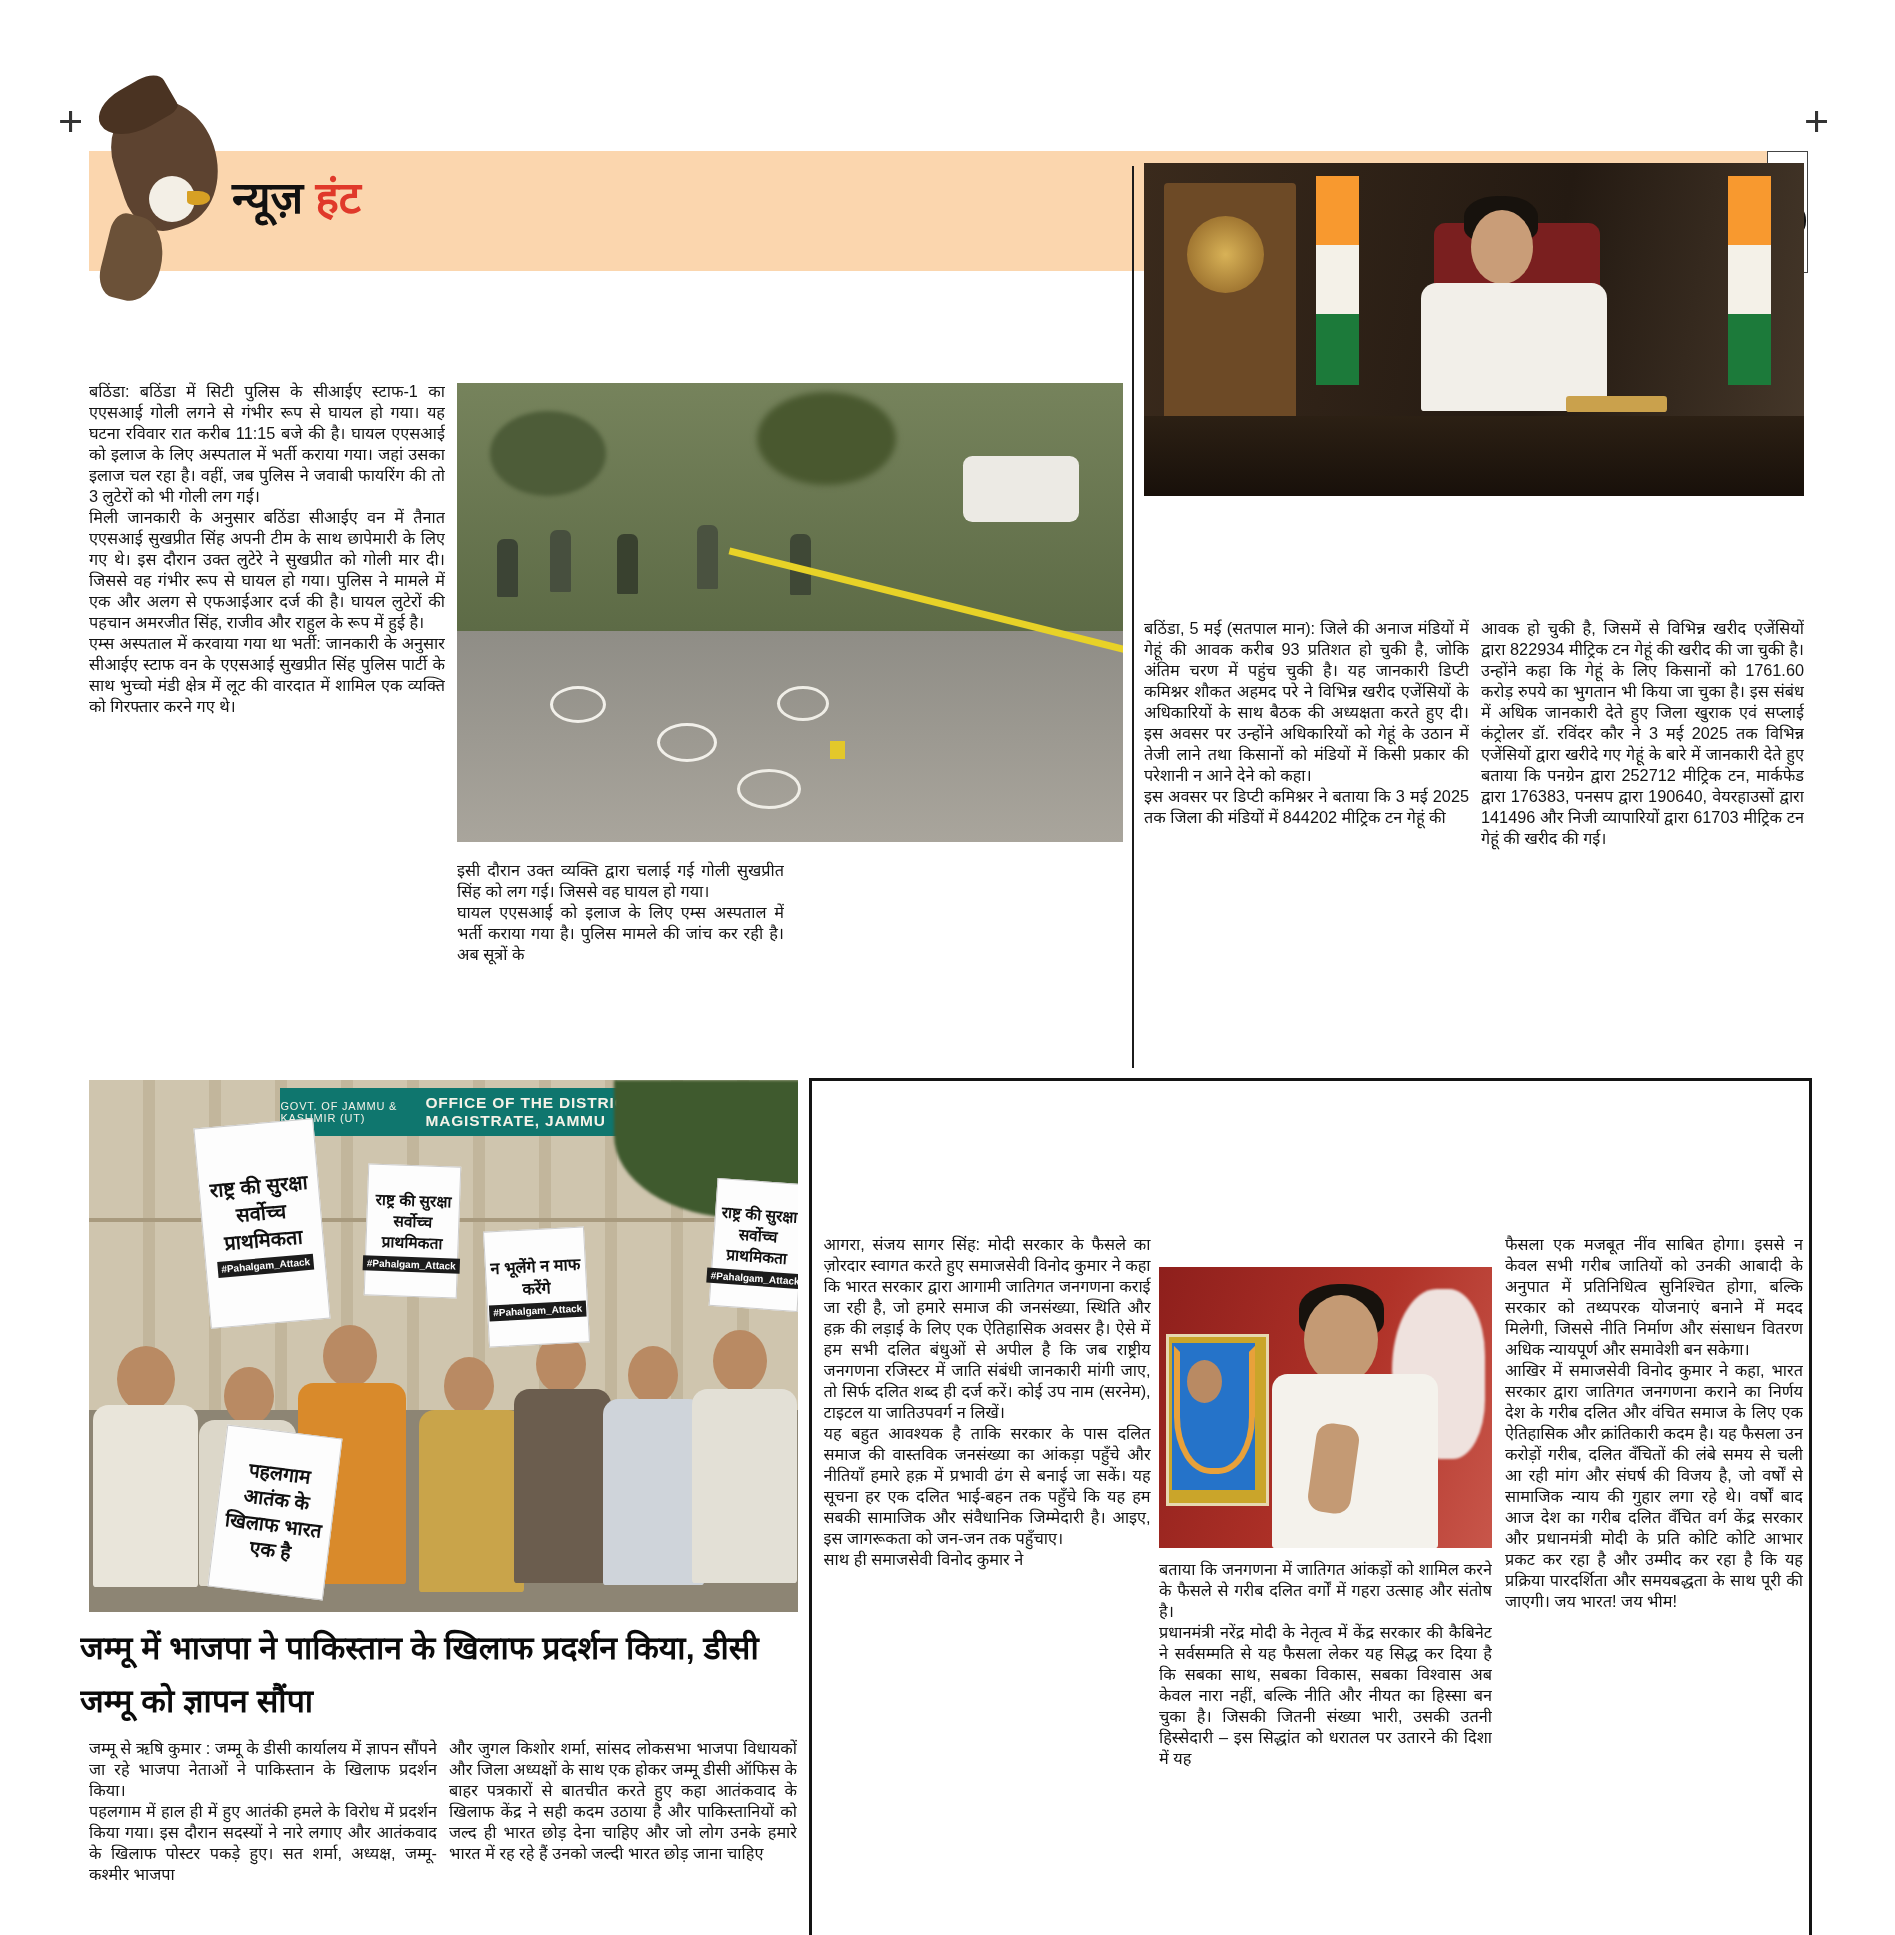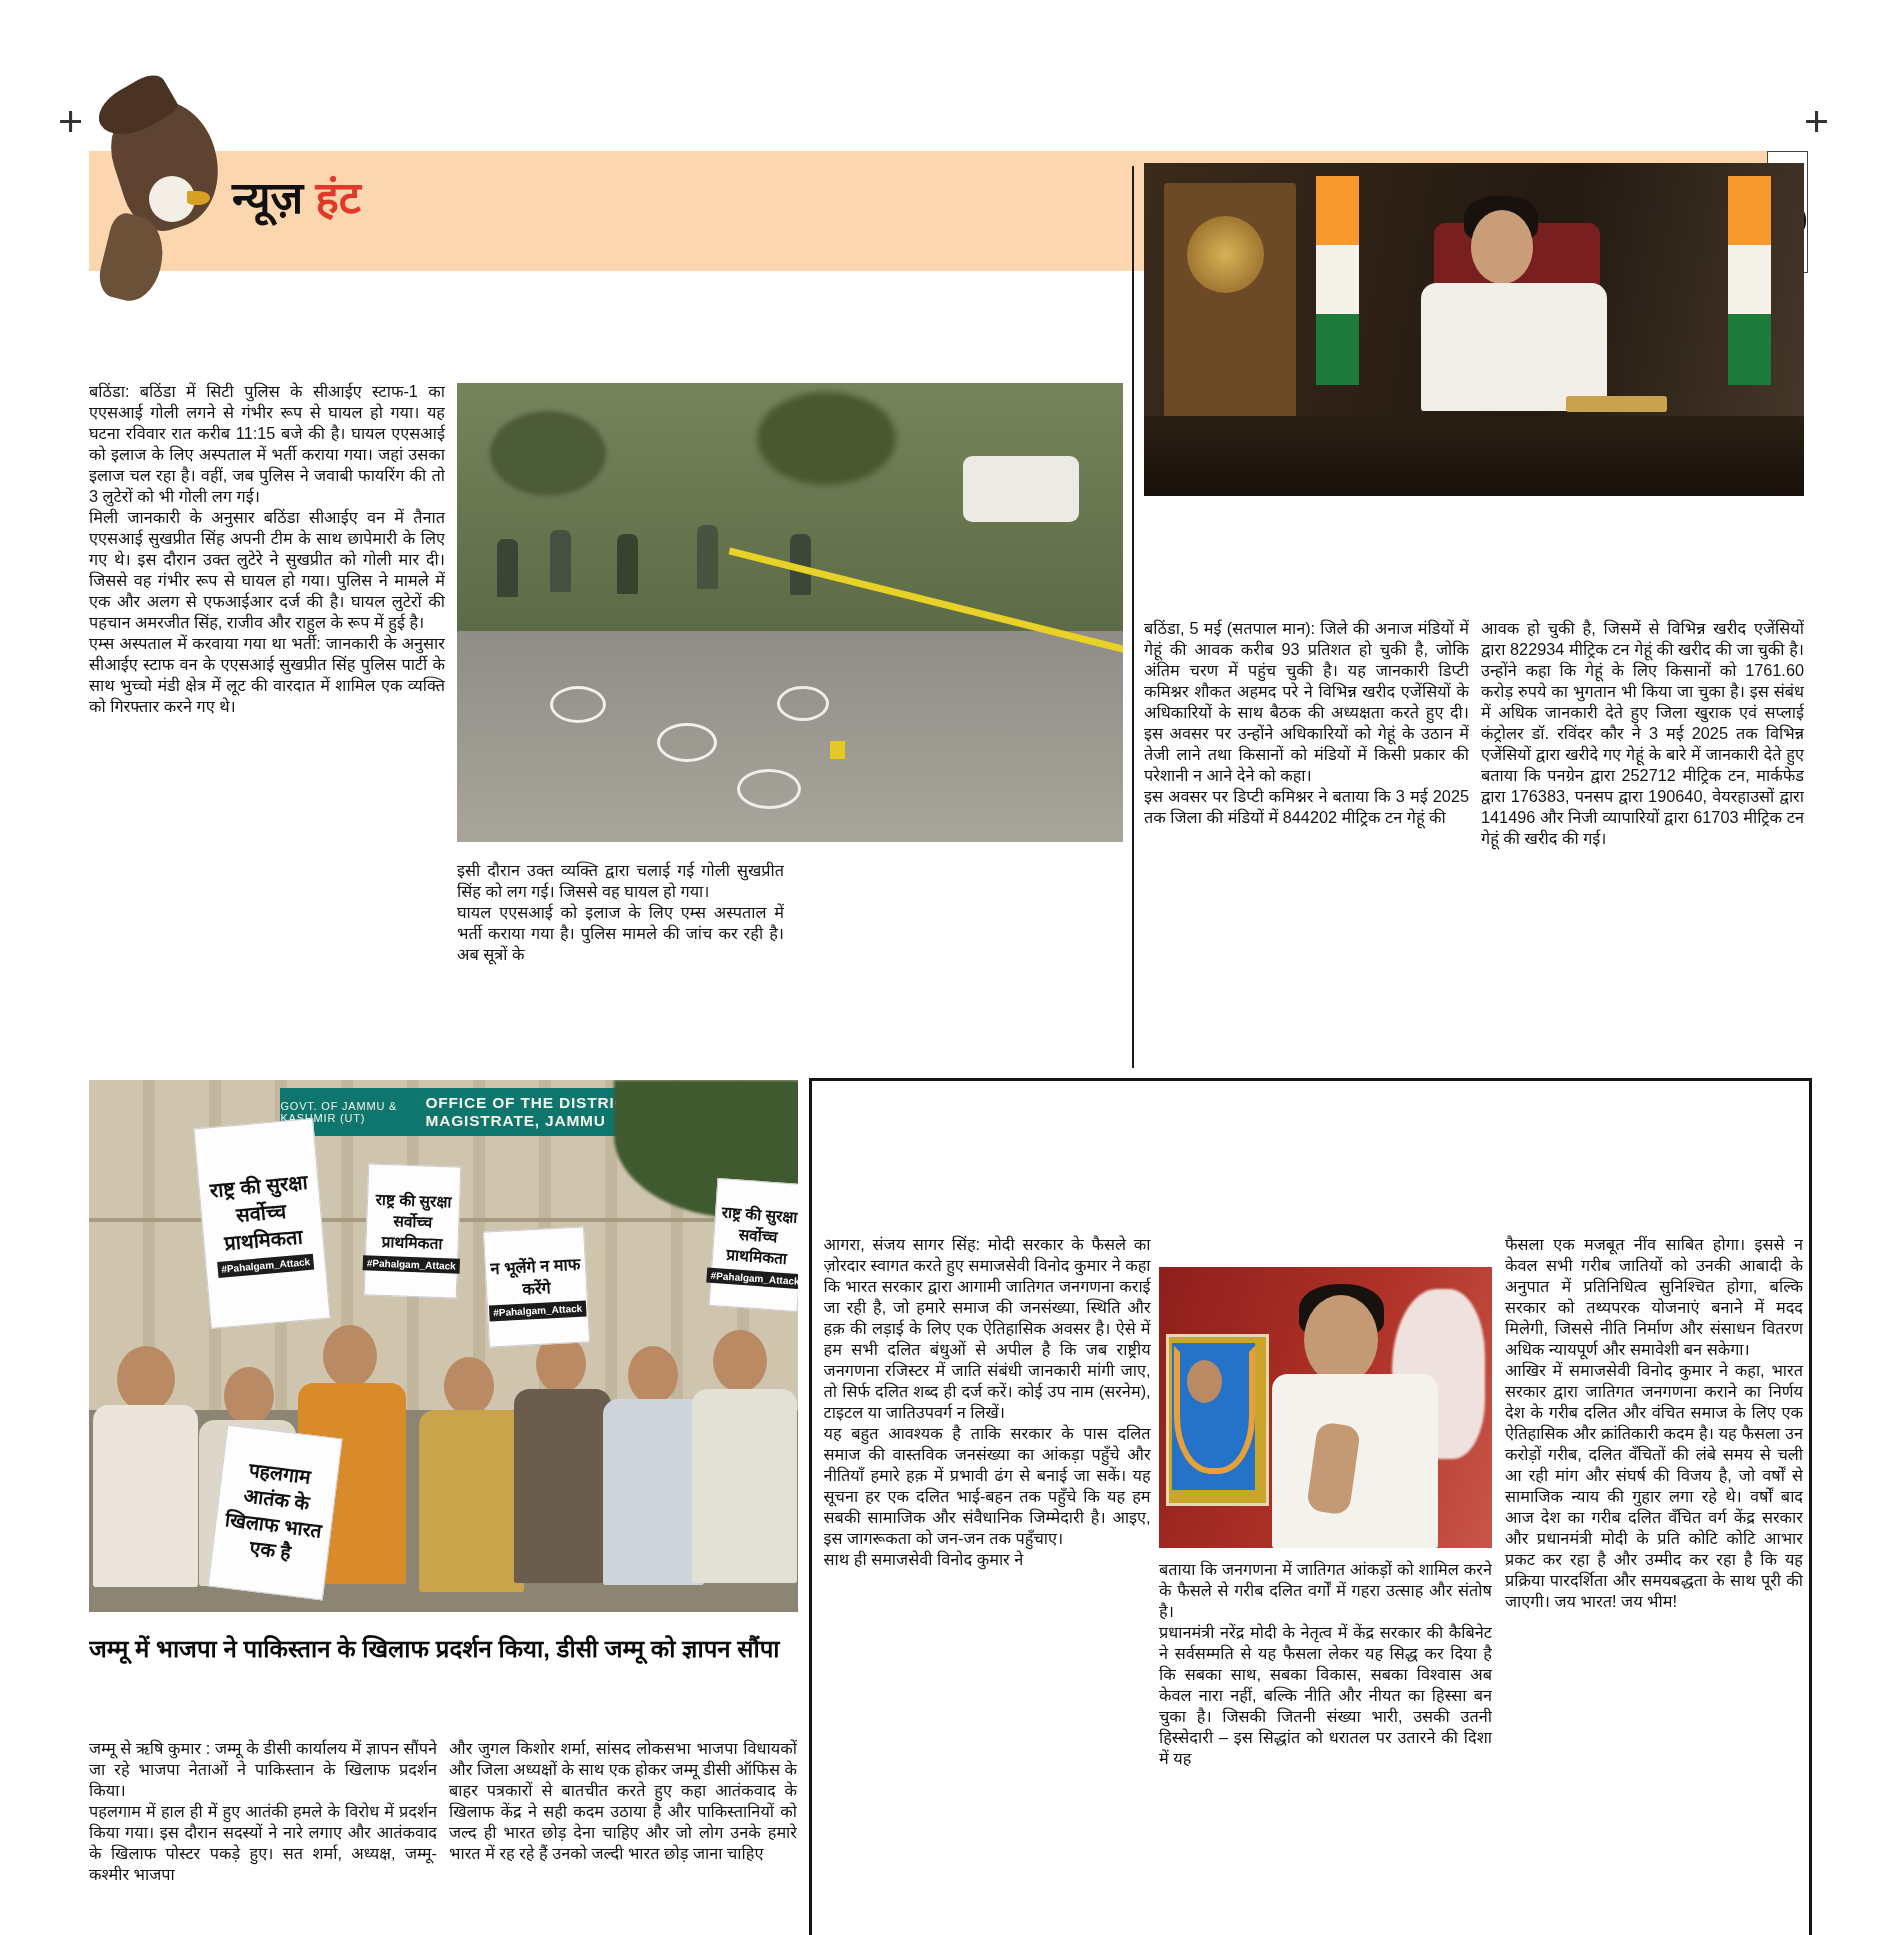--- a/index.html
+++ b/index.html
@@ -124,21 +124,21 @@
       <span class="tag">#Pahalgam_Attack</span>
     </div>
     <div class="placard" style="left:88%;top:19%;width:89px;height:128px;transform:rotate(4deg);">
       <span style="font-size:15.5px;line-height:21px;">राष्ट्र की सुरक्षा सर्वोच्च प्राथमिकता</span>
       <span class="tag">#Pahalgam_Attack</span>
     </div>
     <div class="placard" style="left:18%;top:66%;width:116px;height:163px;transform:rotate(7deg);">
       <span style="font-size:19.4px;line-height:25.6px;">पहलगाम आतंक के खिलाफ भारत एक है</span>
     </div>
   </div>
-  <div class="abs headline" style="left:89px;top:1622px;width:709px;height:108px;font-size:24px;line-height:53px;">जम्मू में भाजपा ने पाकिस्तान के खिलाफ प्रदर्शन किया, डीसी जम्मू को ज्ञापन सौंपा</div>
+  <div class="abs headline" style="left:80px;top:1622px;width:709px;height:108px;font-size:32px;line-height:53px;">जम्मू में भाजपा ने पाकिस्तान के खिलाफ प्रदर्शन किया, डीसी जम्मू को ज्ञापन सौंपा</div>
   <div class="abs body-text" style="left:89px;top:1738px;width:348px;height:310px;">जम्मू से ऋषि कुमार : जम्मू के डीसी कार्यालय में ज्ञापन सौंपने जा रहे भाजपा नेताओं ने पाकिस्तान के खिलाफ प्रदर्शन किया।
 पहलगाम में हाल ही में हुए आतंकी हमले के विरोध में प्रदर्शन किया गया। इस दौरान सदस्यों ने नारे लगाए और आतंकवाद के खिलाफ पोस्टर पकड़े हुए। सत शर्मा, अध्यक्ष, जम्मू-कश्मीर भाजपा</div>
   <div class="abs body-text" style="left:449px;top:1738px;width:348px;height:310px;">और जुगल किशोर शर्मा, सांसद लोकसभा भाजपा विधायकों और जिला अध्यक्षों के साथ एक होकर जम्मू डीसी ऑफिस के बाहर पत्रकारों से बातचीत करते हुए कहा आतंकवाद के खिलाफ केंद्र ने सही कदम उठाया है और पाकिस्तानियों को जल्द ही भारत छोड़ देना चाहिए और जो लोग उनके हमारे भारत में रह रहे हैं उनको जल्दी भारत छोड़ जाना चाहिए</div>
 
   <div class="abs" style="left:809px;top:1078px;width:1003px;height:918px;border:3.1px solid #141414;box-sizing:border-box;">
     <div class="abs body-text" style="left:11.6px;top:153px;width:327px;height:745px;">आगरा, संजय सागर सिंह: मोदी सरकार के फैसले का ज़ोरदार स्वागत करते हुए समाजसेवी विनोद कुमार ने कहा कि भारत सरकार द्वारा आगामी जातिगत जनगणना कराई जा रही है, जो हमारे समाज की जनसंख्या, स्थिति और हक़ की लड़ाई के लिए एक ऐतिहासिक अवसर है। ऐसे में हम सभी दलित बंधुओं से अपील है कि जब राष्ट्रीय जनगणना रजिस्टर में जाति संबंधी जानकारी मांगी जाए, तो सिर्फ दलित शब्द ही दर्ज करें। कोई उप नाम (सरनेम), टाइटल या जातिउपवर्ग न लिखें।
 यह बहुत आवश्यक है ताकि सरकार के पास दलित समाज की वास्तविक जनसंख्या का आंकड़ा पहुँचे और नीतियाँ हमारे हक़ में प्रभावी ढंग से बनाई जा सकें। यह सूचना हर एक दलित भाई-बहन तक पहुँचे कि यह हम सबकी सामाजिक और संवैधानिक जिम्मेदारी है। आइए, इस जागरूकता को जन-जन तक पहुँचाए।
 साथ ही समाजसेवी विनोद कुमार ने</div>
     <div class="photo" style="left:347px;top:186px;width:333px;height:281px;">
       <div class="abs" style="left:0;top:0;width:100%;height:100%;background:linear-gradient(110deg,#8e1f1c,#b03228 55%,#c8564a);"></div>

